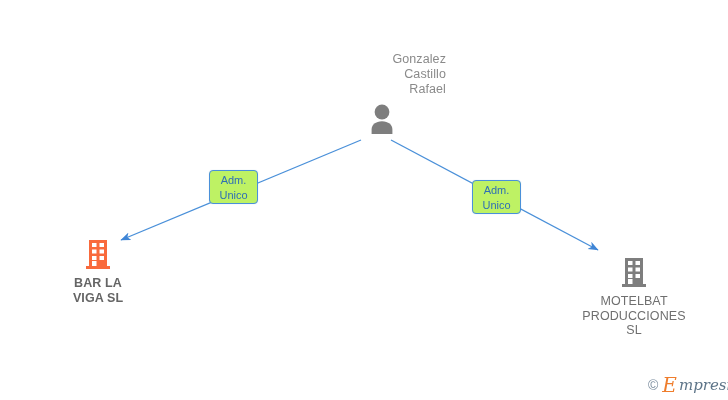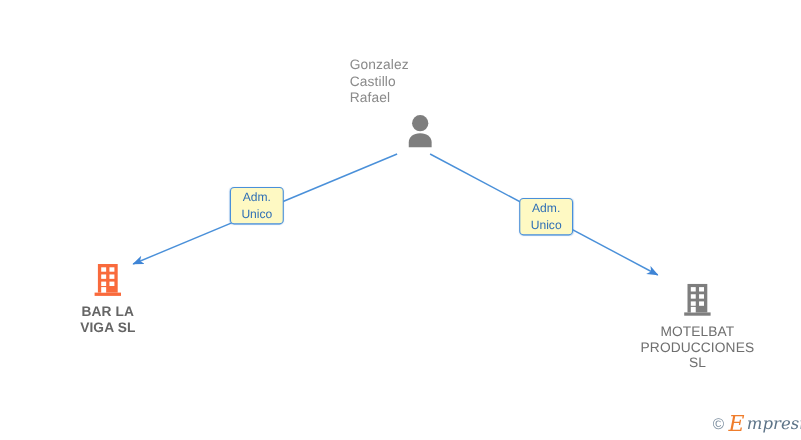--- a/index.html
+++ b/index.html
@@ -24,21 +24,21 @@
     width: 728px;
     height: 400px;
   }
 
   
   .person-node {
     position: absolute;
     left: 318px;
     top: 52px;
     width: 128px;
-    text-align: left;
+    text-align: right;
   }
   .person-name {
     font-size: 12.5px;
     line-height: 15px;
     color: #8a8a8a;
     white-space: pre-line;
     letter-spacing: 0.1px;
   }
   .person-avatar {
     margin: 7px auto 0 auto;
@@ -73,21 +73,21 @@
     font-weight: bold;
     color: #656565;
   }
 
   
   .rel-label {
     position: absolute;
     box-sizing: border-box;
     border: 1px solid #4a90d9;
     border-radius: 4px;
-    background: #fef9c3;
+    background: #bef264;
     color: #2f6fb5;
     font-size: 11px;
     line-height: 15px;
     text-align: center;
     padding: 2px 0 0 0;
     white-space: pre-line;
     box-shadow: 0 0 1px rgba(74,144,217,0.35);
   }
   .rel-label.left  { left: 209px; top: 170px; width: 49px; height: 34px; }
   .rel-label.right { left: 472px; top: 180px; width: 49px; height: 34px; }

